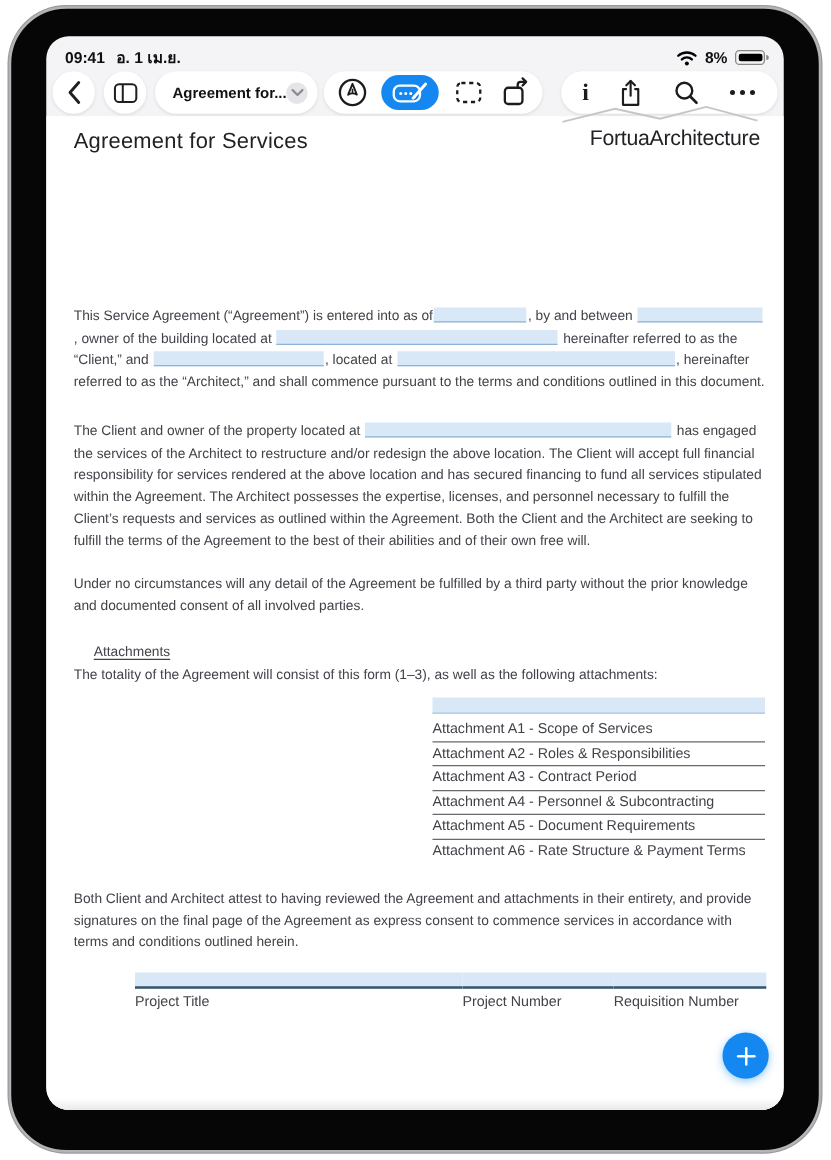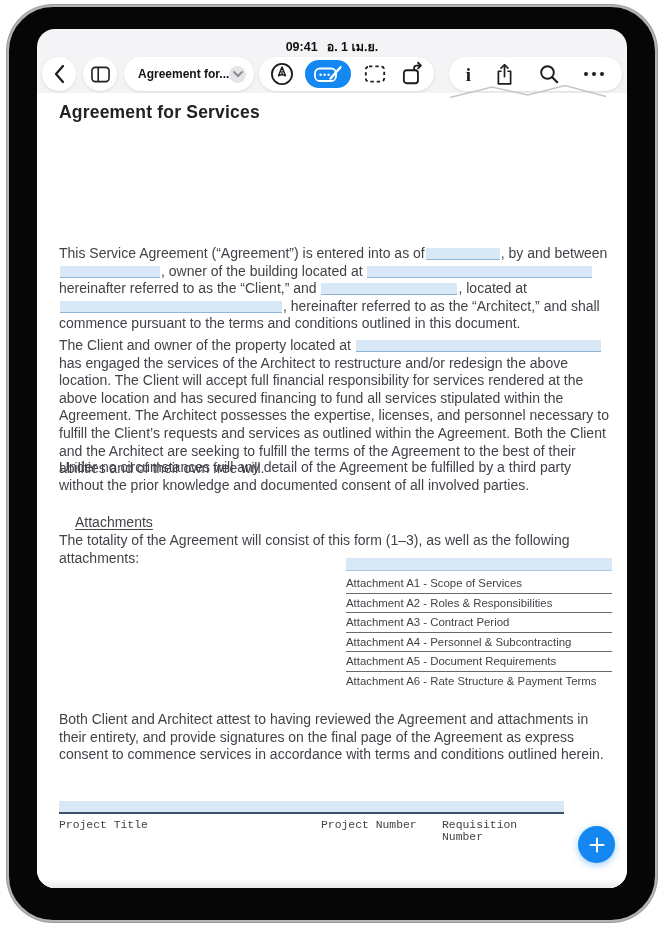--- a/index.html
+++ b/index.html
@@ -25,21 +25,21 @@
     box-shadow:0 0 0 1px #9a9a9e;
   }
   .screen{
     position:absolute;left:28px;top:22px;right:28px;bottom:32px;
     background:var(--screen-bg);border-radius:18px;overflow:hidden;
   }
   
   .statusbar{
     position:absolute;top:8px;left:0;right:0;height:18px;
     display:flex;justify-content:space-between;align-items:center;
-    padding:0 15px;font-size:12.5px;font-weight:700;color:#101012;flex-direction:column;
+    padding:0 15px;font-size:12.5px;font-weight:700;color:#101012;
   }
   .sb-left{display:flex;gap:9px;align-items:center;}
   .sb-right{display:flex;gap:6px;align-items:center;}
   .battery{position:relative;width:24px;height:11.5px;border:1px solid rgba(0,0,0,.45);border-radius:3.5px;}
   .battery-fill{position:absolute;left:1.5px;top:1.5px;right:1.5px;bottom:1.5px;background:#000;border-radius:1.8px;}
   .battery-nub{position:absolute;right:-3.5px;top:2.6px;width:2px;height:4.4px;background:rgba(0,0,0,.45);border-radius:0 2px 2px 0;}
   
   .toolbar{position:absolute;top:28px;left:0;right:0;height:34px;}
   .circle-btn{
     position:absolute;width:34px;height:34px;border-radius:50%;background:#fff;
@@ -56,33 +56,33 @@
   .tools-pill{left:222px;padding:0 9px;gap:10px;}
   .right-pill{right:5px;padding:0 17px;gap:23px;}
   .tool-btn{width:27px;height:27px;display:flex;align-items:center;justify-content:center;background:none;border:none;padding:0;}
   .tool-btn.sel{width:46px;height:28px;border-radius:14px;background:var(--accent);}
   .action-btn{display:flex;align-items:center;justify-content:center;background:none;border:none;padding:0;height:34px;}
   .info-glyph{font-family:"Liberation Serif","DejaVu Serif",serif;font-size:19px;font-weight:600;color:#1c1c1e;line-height:1;}
   
   .page{position:absolute;left:0;right:0;top:64px;bottom:0;background:#fff;}
   .page::after{content:"";position:absolute;left:0;right:0;bottom:0;height:9px;
     background:linear-gradient(#ffffff,#e9e9eb);}
-  .doc-title{position:absolute;left:22px;top:9px;font-size:17.5px;font-weight:700;color:#222226;letter-spacing:.2px;}
+  .doc-title{position:absolute;left:22px;top:9px;font-size:17.5px;font-weight:400;color:#222226;letter-spacing:.2px;}
   .logo{position:absolute;right:19px;top:-9px;text-align:right;}
   .logo-text{font-size:17px;font-weight:500;color:#222226;letter-spacing:-.2px;margin-top:-3px;}
-  .dtext{position:absolute;left:22px;width:554px;font-size:14px;line-height:17.6px;color:var(--ink);}
+  .dtext{position:absolute;left:22px;width:554px;font-size:11px;line-height:17.6px;color:var(--ink);}
   .p1{top:152px;} .p2{top:244px;} .p3{top:366px;} .p4{top:618px;}
   .attach-head{top:421px;text-decoration:underline;text-underline-offset:2px;margin-left:16px;}
   .attach-intro{top:439px;}
   .blank{display:inline-block;height:12px;background:var(--field-fill);border-bottom:1px solid var(--field-line);vertical-align:-2px;margin:0 1px;}
   .att-table{position:absolute;left:309px;top:465px;width:266px;}
   .att-blank{height:13px;background:var(--field-fill);border-bottom:1.5px solid #a5c8e4;margin-bottom:3px;}
   .att-row{height:19.6px;line-height:19.4px;font-size:11.4px;color:var(--ink);border-bottom:1px solid var(--row-line);}
   .att-row:last-child{border-bottom:none;}
-  .ffields{position:absolute;left:22px;top:708px;width:554px;display:flex;justify-content:flex-start;font-family:Liberation Mono, monospace;}
+  .ffields{position:absolute;left:22px;top:685px;width:554px;display:flex;justify-content:flex-end;}
   .fbox{height:13px;background:var(--field-fill);border-bottom:2px solid var(--field-line-dark);}
   .flabel{margin-top:5px;font-size:11.4px;color:var(--ink);}
   .fab{
     position:absolute;left:541px;top:733px;width:37px;height:37px;border-radius:50%;
     background:var(--accent);display:flex;align-items:center;justify-content:center;
     box-shadow:0 2px 7px rgba(20,136,240,.45);border:none;
   }
   .curl{position:absolute;left:584px;top:779px;}
 </style>
 </head>
@@ -192,20 +192,21 @@
     </div>
 
     <div class="page">
 
       <div class="doc-title">Agreement for Services</div>
 
       <div class="logo">
         <svg width="160" height="15" viewBox="0 0 160 15">
           <polyline points="2,13.5 44,3 80,11 117,1.5 158,12.5" fill="none" stroke="#c6c6c9" stroke-width="1.5"></polyline>
         </svg>
+        <div class="logo-text">FortuaArchitecture</div>
       </div>
 
       <div class="dtext p1"><span>This Service Agreement (“Agreement”) is entered into as of</span><span class="blank" style="width: 74px;"></span><span>, by and between </span><span class="blank" style="width: 100px;"></span><span>, owner of the building located at </span><span class="blank" style="width: 225px;"></span><span> hereinafter referred to as the “Client,” and </span><span class="blank" style="width: 136px;"></span><span>, located at </span><span class="blank" style="width: 222px;"></span><span>, hereinafter referred to as the “Architect,” and shall commence pursuant to the terms and conditions outlined in this document.</span></div>
       <div class="dtext p2"><span>The Client and owner of the property located at </span><span class="blank" style="width: 245px;"></span><span> has engaged the services of the Architect to restructure and/or redesign the above location. The Client will accept full financial responsibility for services rendered at the above location and has secured financing to fund all services stipulated within the Agreement. The Architect possesses the expertise, licenses, and personnel necessary to fulfill the Client’s requests and services as outlined within the Agreement. Both the Client and the Architect are seeking to fulfill the terms of the Agreement to the best of their abilities and of their own free will.</span></div>
       <div class="dtext p3">Under no circumstances will any detail of the Agreement be fulfilled by a third party without the prior knowledge and documented consent of all involved parties.</div>
 
       <div class="dtext attach-head">Attachments</div>
       <div class="dtext attach-intro">The totality of the Agreement will consist of this form (1–3), as well as the following attachments:</div>
 
       <div class="att-table">

